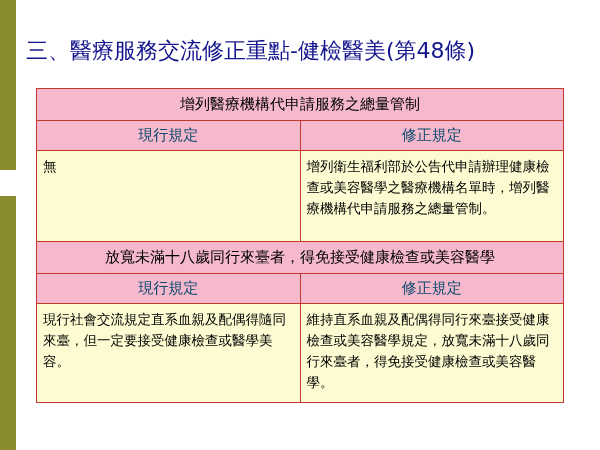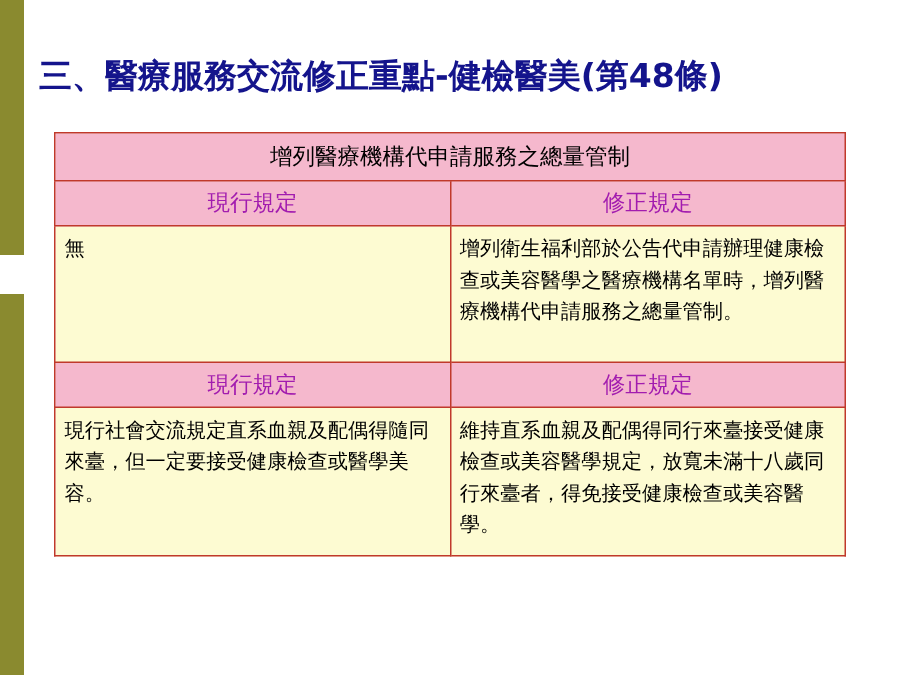--- a/index.html
+++ b/index.html
@@ -30,21 +30,21 @@
     width: 16px;
     height: 254px;
     background: #8a8a2f;
   }
   #title {
     position: absolute;
     left: 26px;
     top: 36px;
     width: 560px;
     font-size: 22px;
-    font-weight: bold;
+    font-weight: normal;
     color: #14148c;
     letter-spacing: 0px;
     white-space: nowrap;
   }
   #content {
     position: absolute;
     left: 36px;
     top: 88px;
     width: 568px;
   }
@@ -64,21 +64,21 @@
     font-size: 15px;
     color: #000000;
     padding: 6px 4px 7px 4px !important;
     font-weight: normal;
     line-height: 1.2;
   }
   .sub-pink {
     background: #f5b8cd;
     text-align: center;
     font-size: 15px;
-    color: #a21caf;
+    color: #0c4a6e;
     padding: 5px 4px 6px 4px !important;
     line-height: 1.2;
   }
   .body-cell {
     background: #fdfbd2;
     font-size: 13.5px;
     color: #000000;
     line-height: 1.55;
     padding: 5px 6px 7px 6px !important;
     text-align: left;
@@ -102,20 +102,23 @@
       </tr>
       <tr>
         <td class="sub-pink" style="width:50%">現行規定</td>
         <td class="sub-pink" style="width:50%">修正規定</td>
       </tr>
       <tr>
         <td class="body-cell tall1">無</td>
         <td class="body-cell tall1">增列衛生福利部於公告代申請辦理健康檢查或美容醫學之醫療機構名單時，增列醫療機構代申請服務之總量管制。</td>
       </tr>
       <tr>
+        <td class="hdr-pink" colspan="2">放寬未滿十八歲同行來臺者，得免接受健康檢查或美容醫學</td>
+      </tr>
+      <tr>
         <td class="sub-pink">現行規定</td>
         <td class="sub-pink">修正規定</td>
       </tr>
       <tr>
         <td class="body-cell tall2">現行社會交流規定直系血親及配偶得隨同來臺，但一定要接受健康檢查或醫學美容。</td>
         <td class="body-cell tall2">維持直系血親及配偶得同行來臺接受健康檢查或美容醫學規定，放寬未滿十八歲同行來臺者，得免接受健康檢查或美容醫學。</td>
       </tr>
     </tbody>
   </table>
 </div>

